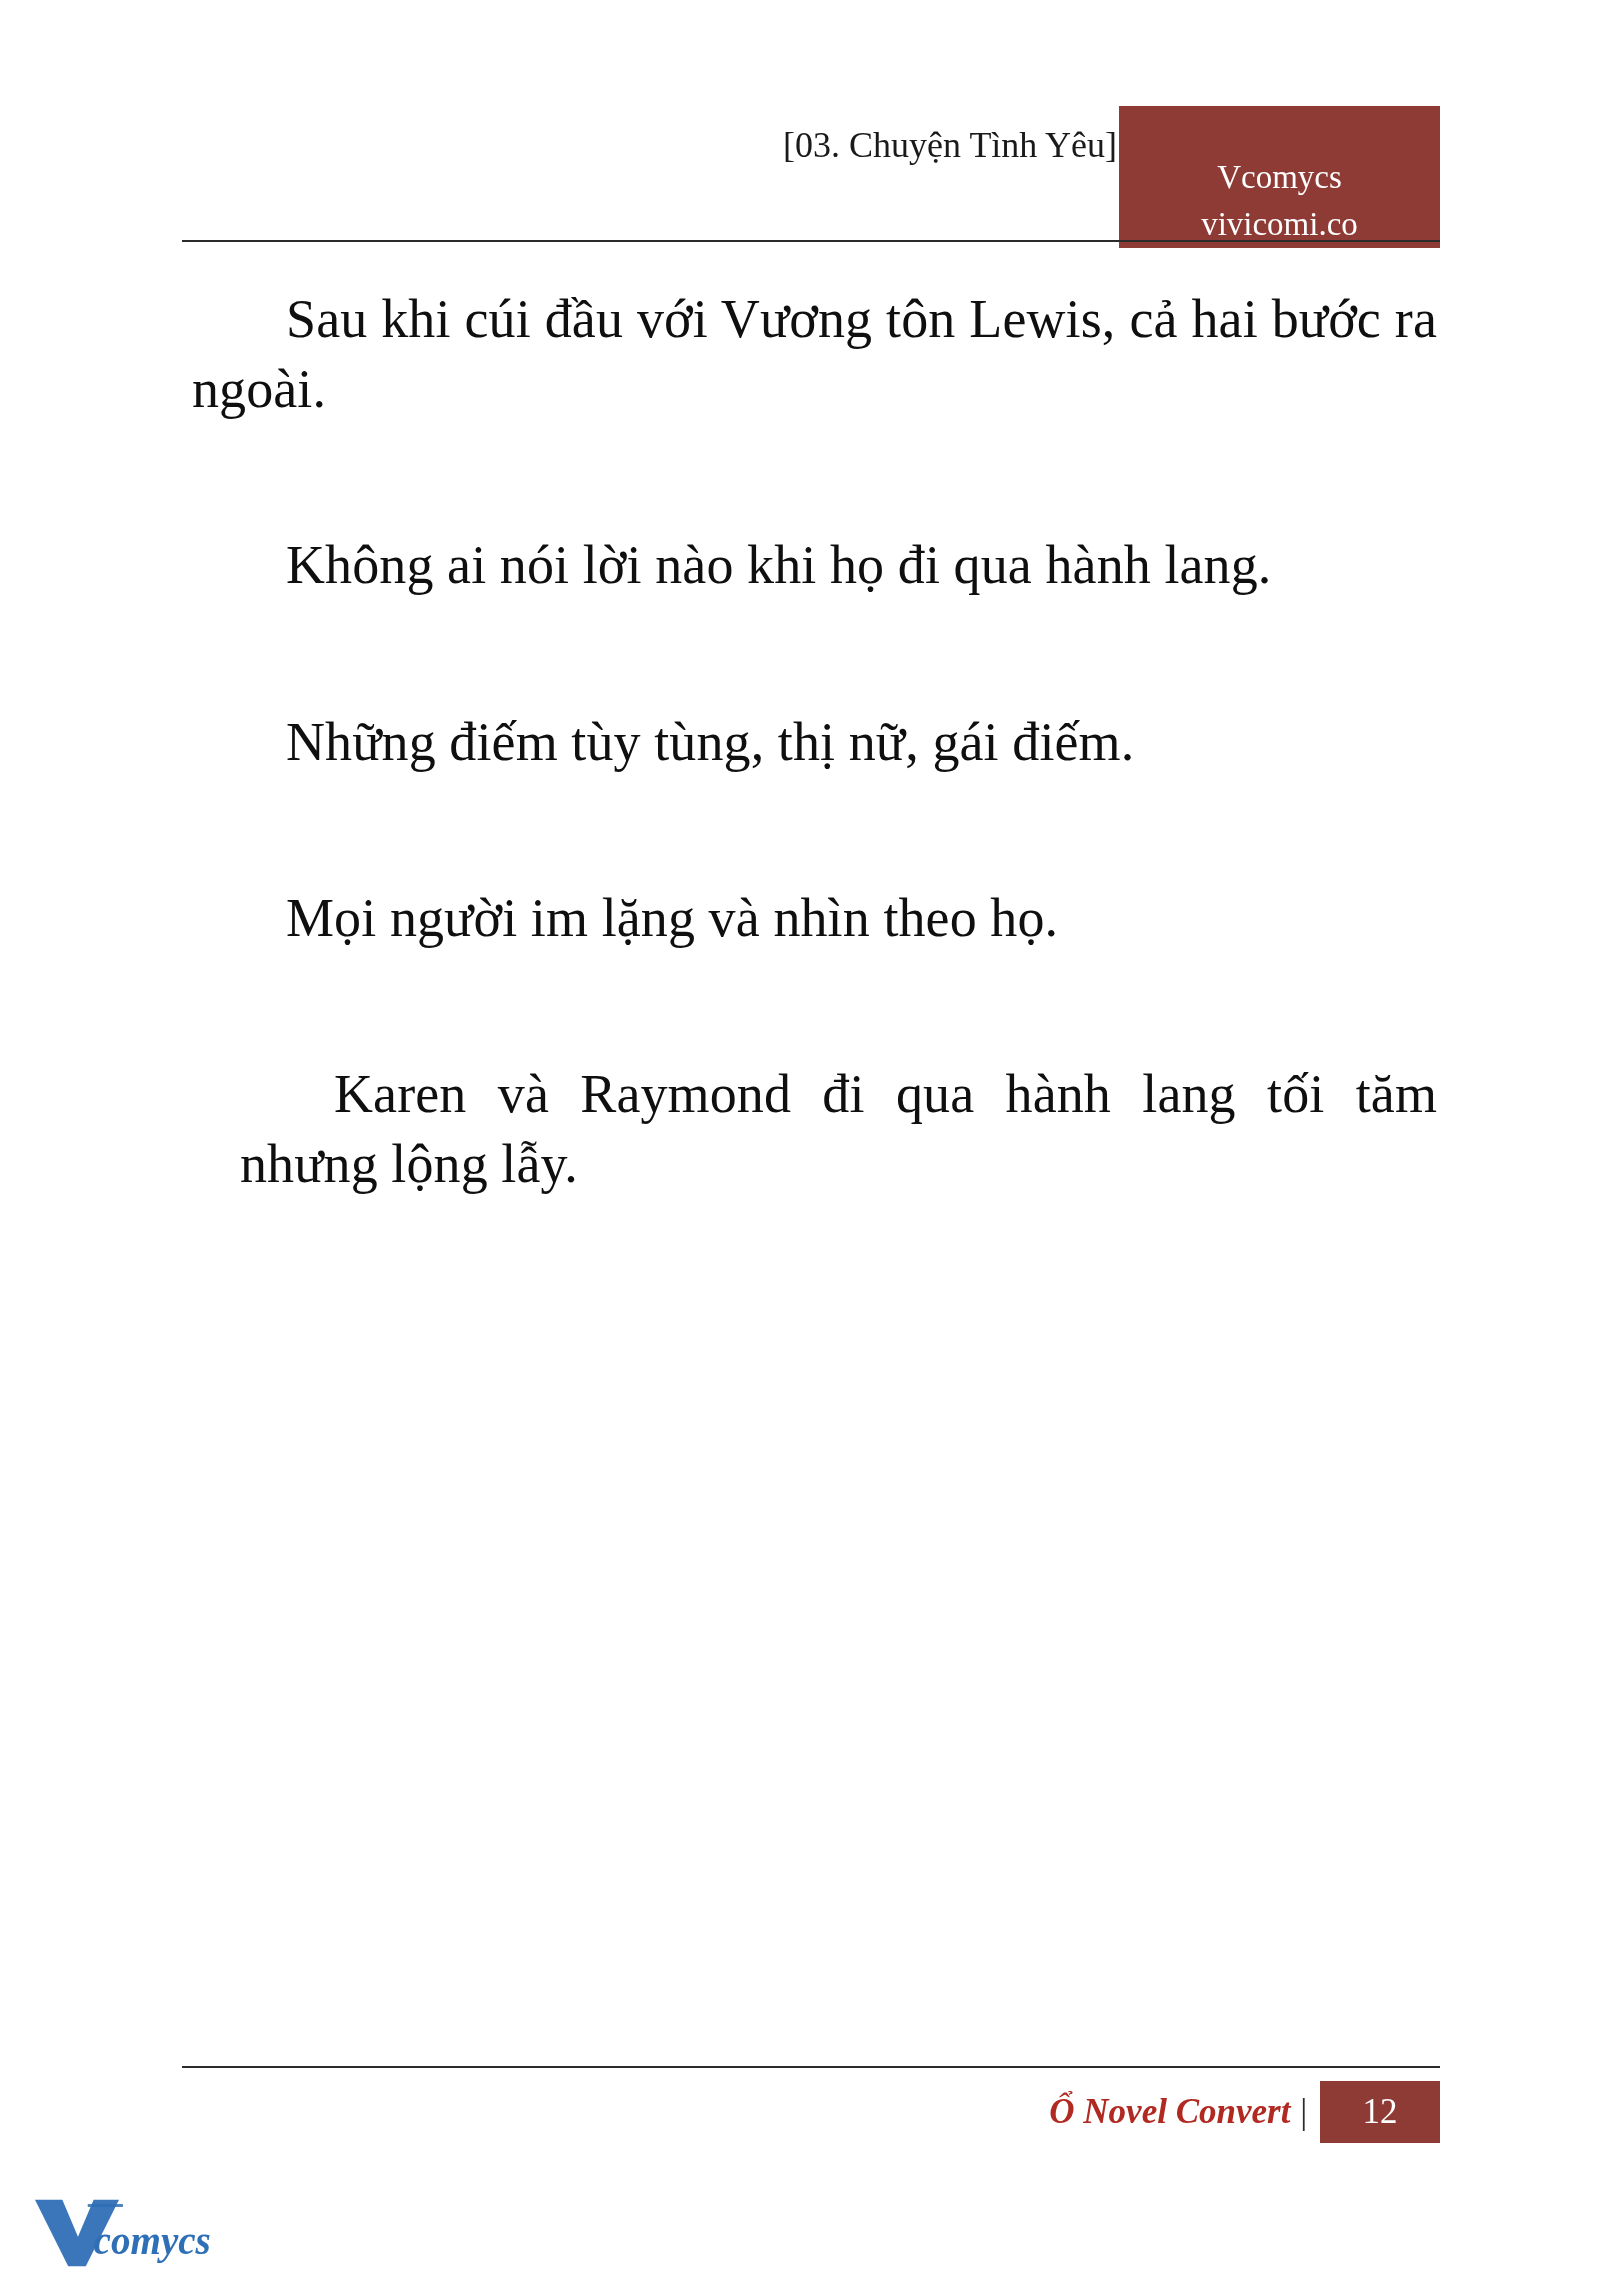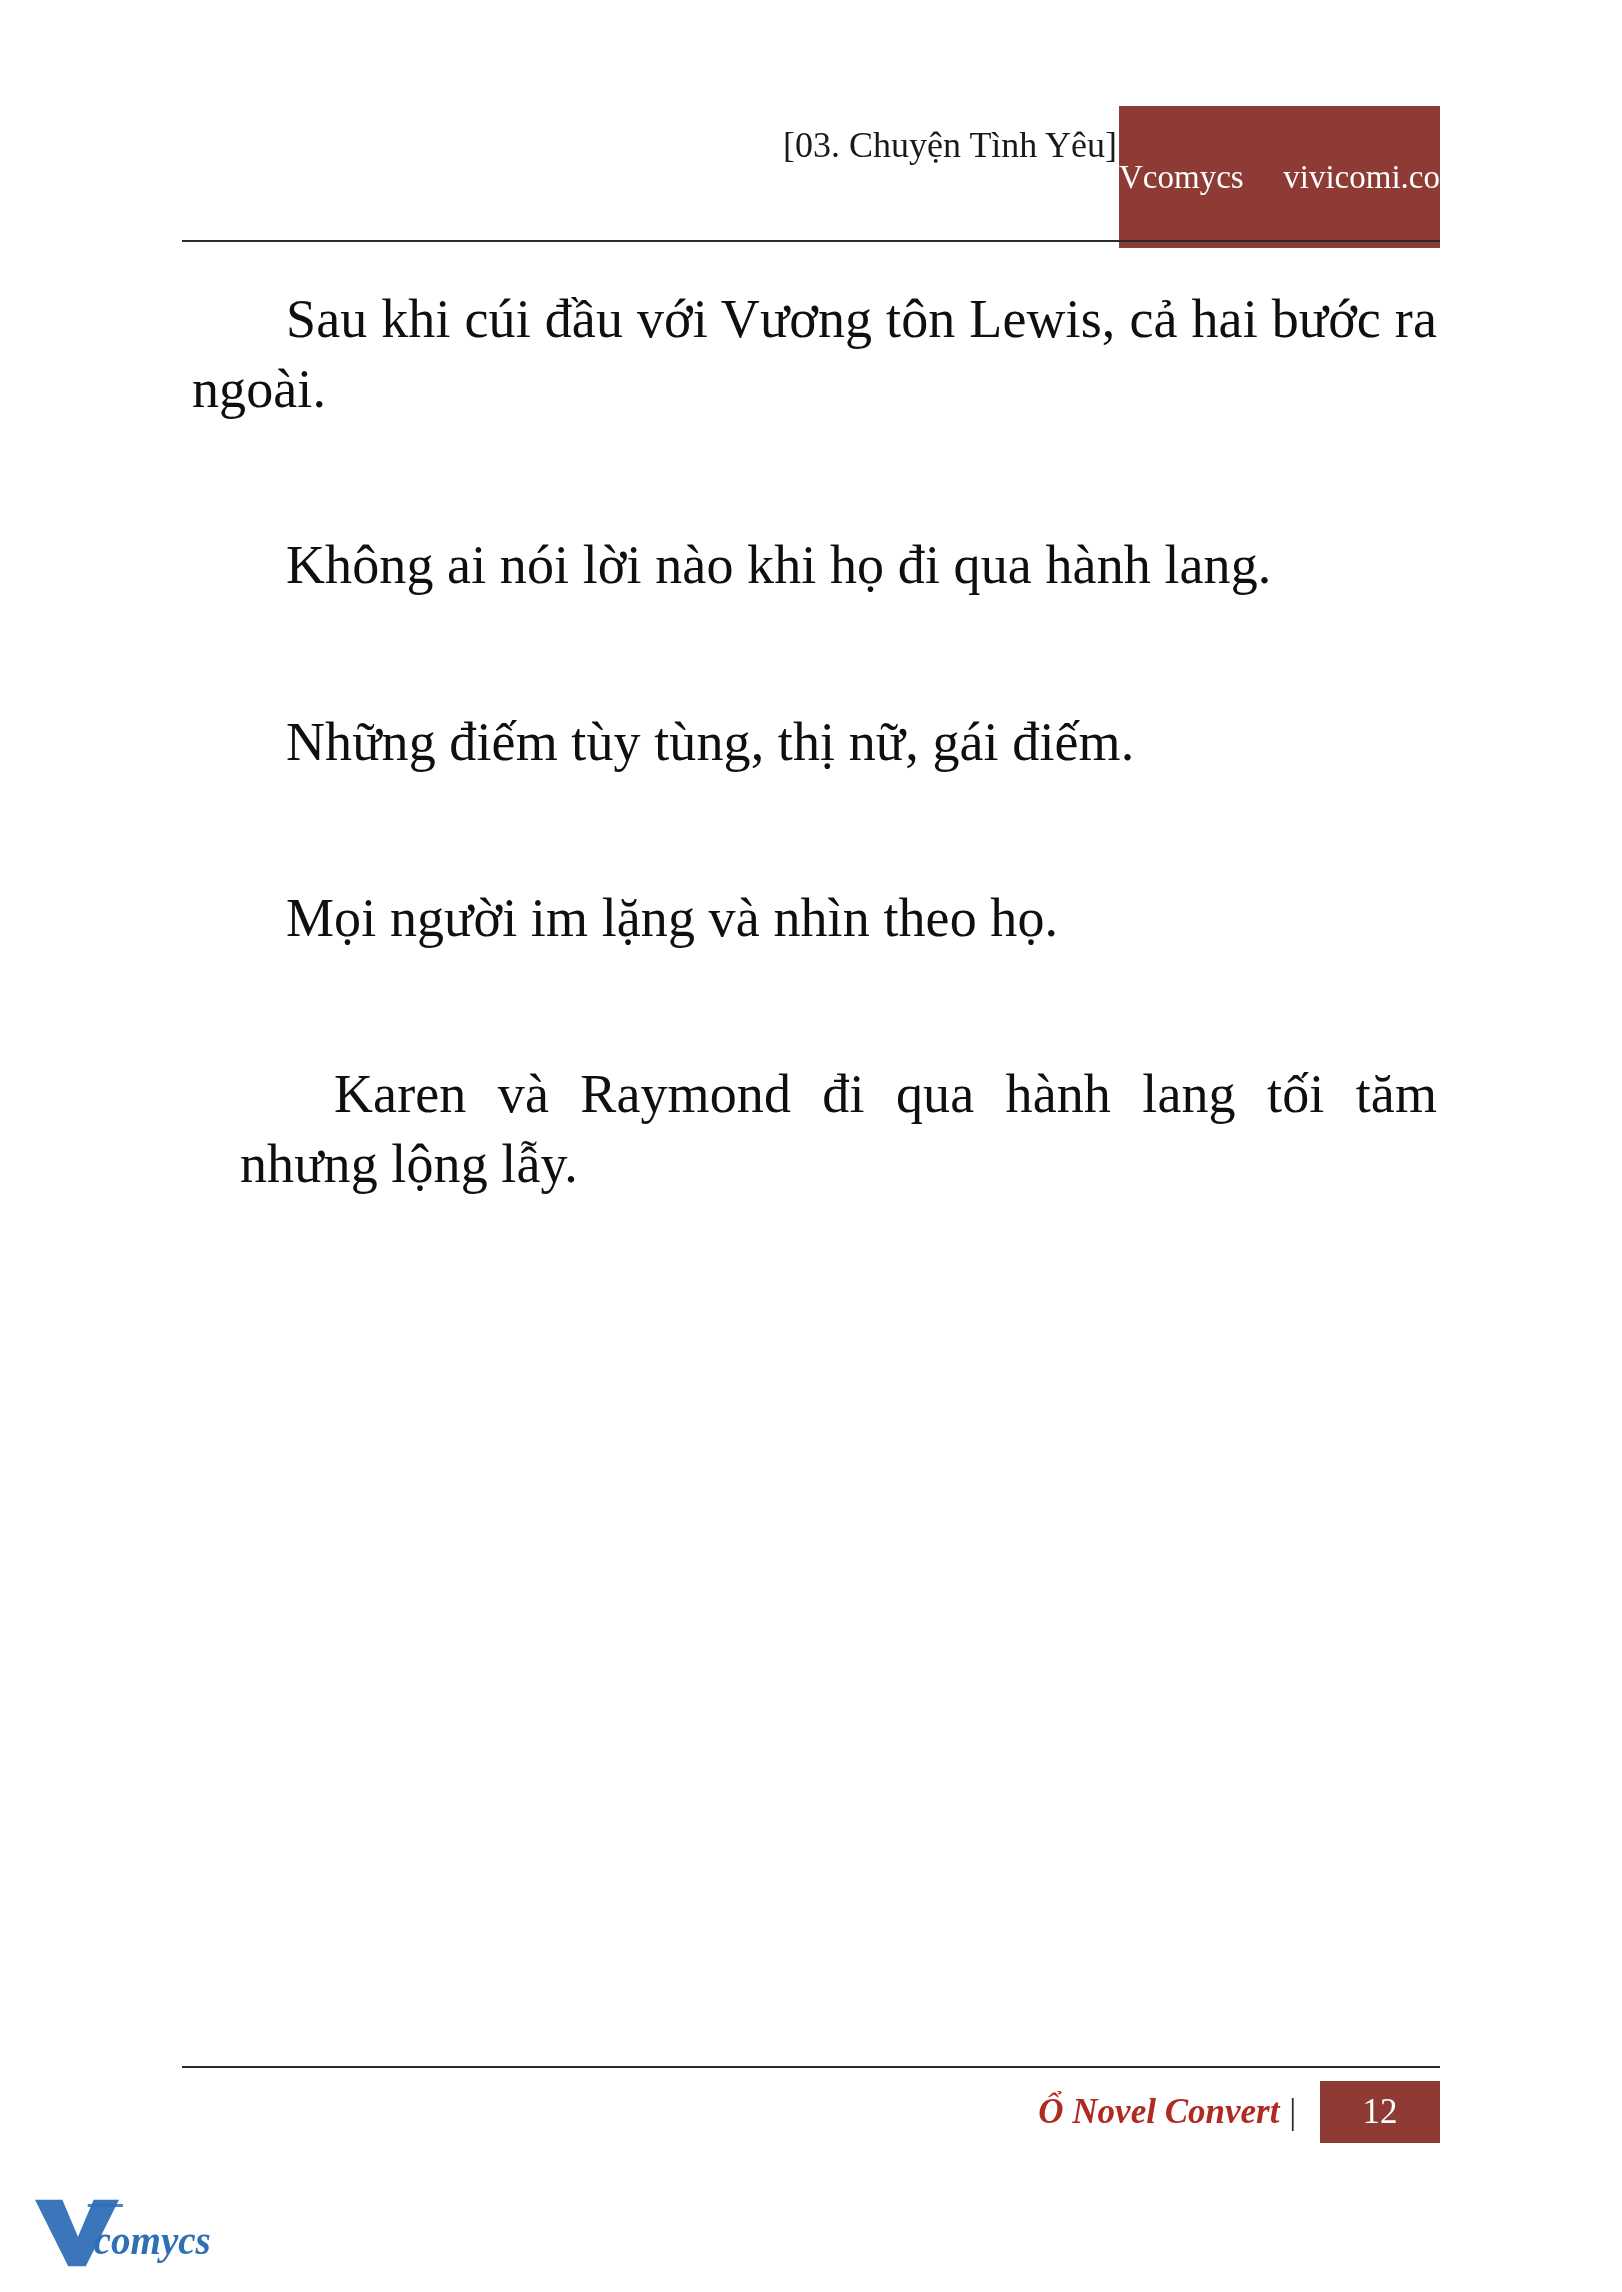--- a/index.html
+++ b/index.html
@@ -46,23 +46,23 @@
   }
   .header-badge {
     position: absolute;
     right: 0px;
     top: 0px;
     width: 321px;
     height: 142px;
     background: #8e3b36;
     color: #ffffff;
     display: flex;
-    flex-direction: row;
-    align-items: center;
-    justify-content: space-between;
+    flex-direction: column;
+    align-items: center;
+    justify-content: flex-end;
     font-size: 33px;
     line-height: 1.42;
   }
   .header-rule {
     position: absolute;
     left: 182px;
     top: 240px;
     width: 1258px;
     height: 2px;
     background: #2b2b2b;
@@ -126,21 +126,21 @@
     color: #2b2b2b;
     margin: 0 9.8px;
   }
   .footer-note {
     font-size: 35px;
     font-style: italic;
     color: #1a1a1a;
     white-space: nowrap;
   }
   .footer-page {
-    margin-left: 14px;
+    margin-left: 3px;
     width: 120px;
     height: 62px;
     background: #8e3b36;
     color: #ffffff;
     font-size: 35px;
     display: flex;
     align-items: center;
     justify-content: center;
   }
 

